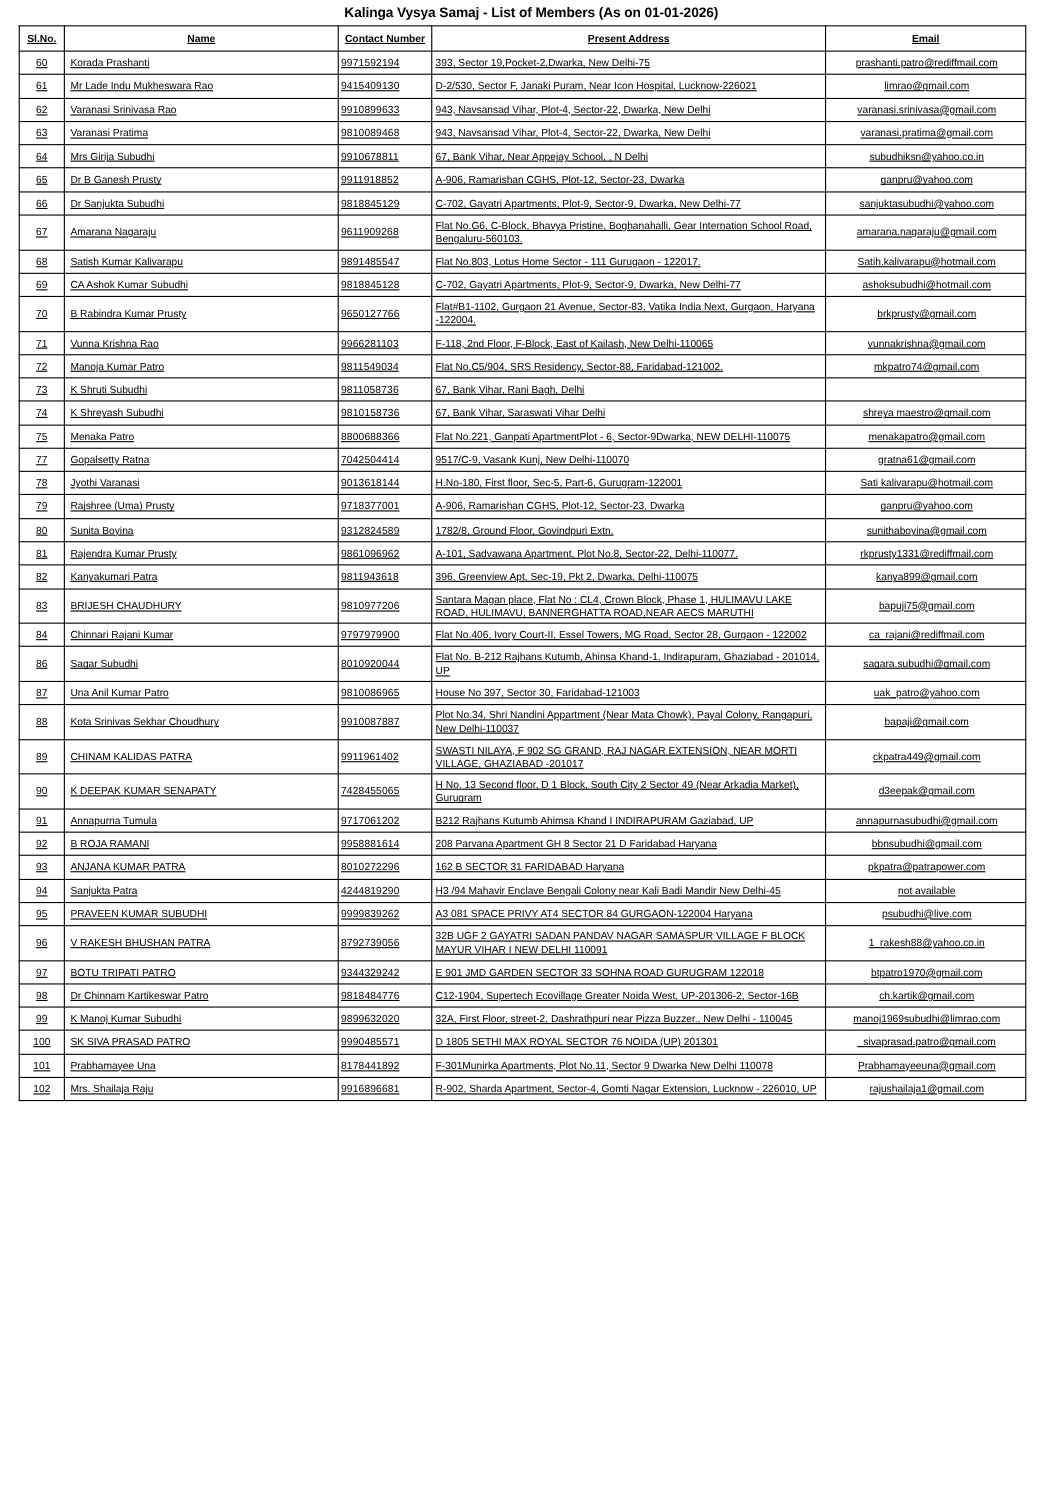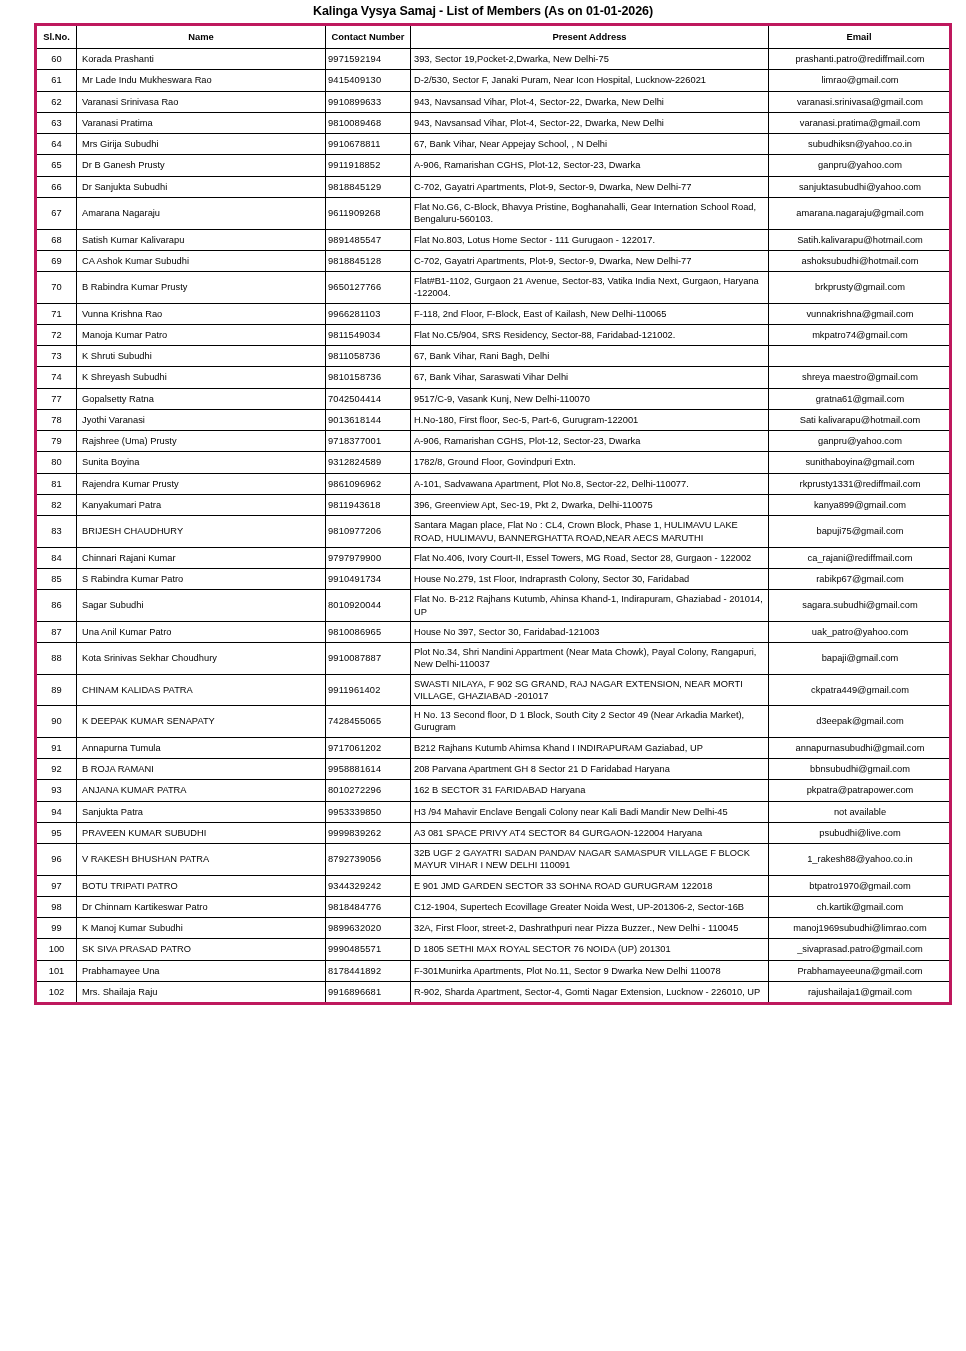--- a/index.html
+++ b/index.html
@@ -12,35 +12,36 @@
     height: 1351px;
     font-family: "Liberation Sans", sans-serif;
     color: #000000;
     -webkit-font-smoothing: antialiased;
   }
   .page {
     width: 966px;
     height: 993px;
     position: relative;
     box-sizing: border-box;
-    padding: 0 34px;
+    padding: 0 17px;
   }
   .doc-title {
     text-align: center;
     font-size: 12.5px;
     font-weight: bold;
     letter-spacing: -0.1px;
     padding: 5px 0 4px 0;
     line-height: 1.1;
   }
   table.members {
     border-collapse: collapse;
     table-layout: fixed;
     width: 915px;
-    border: 3px solid #be185d;
+    border: 1px solid #be185d;
+    text-decoration: underline;
   }
   table.members col.c-sl    { width: 41px;  }
   table.members col.c-name  { width: 249px; }
   table.members col.c-phone { width: 85px;  }
   table.members col.c-addr  { width: 358px; }
   table.members col.c-email { width: 182px; }
 
   table.members th,
   table.members td {
     border: 1px solid #000;
@@ -205,20 +206,27 @@
           <td class="email"></td>
         </tr>
         <tr>
           <td class="sl">74</td>
           <td class="name">K Shreyash Subudhi</td>
           <td class="phone">9810158736</td>
           <td class="addr">67, Bank Vihar, Saraswati Vihar Delhi</td>
           <td class="email">shreya maestro@gmail.com</td>
         </tr>
         <tr>
+          <td class="sl">75</td>
+          <td class="name">Menaka Patro</td>
+          <td class="phone">8800688366</td>
+          <td class="addr">Flat No.221, Ganpati ApartmentPlot - 6, Sector-9Dwarka, NEW DELHI-110075</td>
+          <td class="email">menakapatro@gmail.com</td>
+        </tr>
+        <tr>
           <td class="sl">77</td>
           <td class="name">Gopalsetty Ratna</td>
           <td class="phone">7042504414</td>
           <td class="addr">9517/C-9, Vasank Kunj, New Delhi-110070</td>
           <td class="email">gratna61@gmail.com</td>
         </tr>
         <tr>
           <td class="sl">78</td>
           <td class="name">Jyothi Varanasi</td>
           <td class="phone">9013618144</td>
@@ -261,27 +269,20 @@
           <td class="email">bapuji75@gmail.com</td>
         </tr>
         <tr>
           <td class="sl">84</td>
           <td class="name">Chinnari Rajani Kumar</td>
           <td class="phone">9797979900</td>
           <td class="addr">Flat No.406, Ivory Court-II, Essel Towers, MG Road, Sector 28, Gurgaon - 122002</td>
           <td class="email">ca_rajani@rediffmail.com</td>
         </tr>
         <tr>
-          <td class="sl">85</td>
-          <td class="name">S Rabindra Kumar Patro</td>
-          <td class="phone">9910491734</td>
-          <td class="addr">House No.279, 1st Floor, Indraprasth Colony, Sector 30, Faridabad</td>
-          <td class="email">rabikp67@gmail.com</td>
-        </tr>
-        <tr>
           <td class="sl">86</td>
           <td class="name">Sagar Subudhi</td>
           <td class="phone">8010920044</td>
           <td class="addr">Flat No. B-212 Rajhans Kutumb, Ahinsa Khand-1, Indirapuram, Ghaziabad - 201014, UP</td>
           <td class="email">sagara.subudhi@gmail.com</td>
         </tr>
         <tr>
           <td class="sl">87</td>
           <td class="name">Una Anil Kumar Patro</td>
           <td class="phone">9810086965</td>
@@ -326,21 +327,21 @@
         <tr>
           <td class="sl">93</td>
           <td class="name">ANJANA KUMAR PATRA</td>
           <td class="phone">8010272296</td>
           <td class="addr">162 B SECTOR 31 FARIDABAD Haryana</td>
           <td class="email">pkpatra@patrapower.com</td>
         </tr>
         <tr>
           <td class="sl">94</td>
           <td class="name">Sanjukta Patra</td>
-          <td class="phone">9953339850</td>
+          <td class="phone">4244819290</td>
           <td class="addr">H3 /94 Mahavir Enclave Bengali Colony near Kali Badi Mandir New Delhi-45</td>
           <td class="email">not available</td>
         </tr>
         <tr>
           <td class="sl">95</td>
           <td class="name">PRAVEEN KUMAR SUBUDHI</td>
           <td class="phone">9999839262</td>
           <td class="addr">A3 081 SPACE PRIVY AT4 SECTOR 84 GURGAON-122004 Haryana</td>
           <td class="email">psubudhi@live.com</td>
         </tr>

